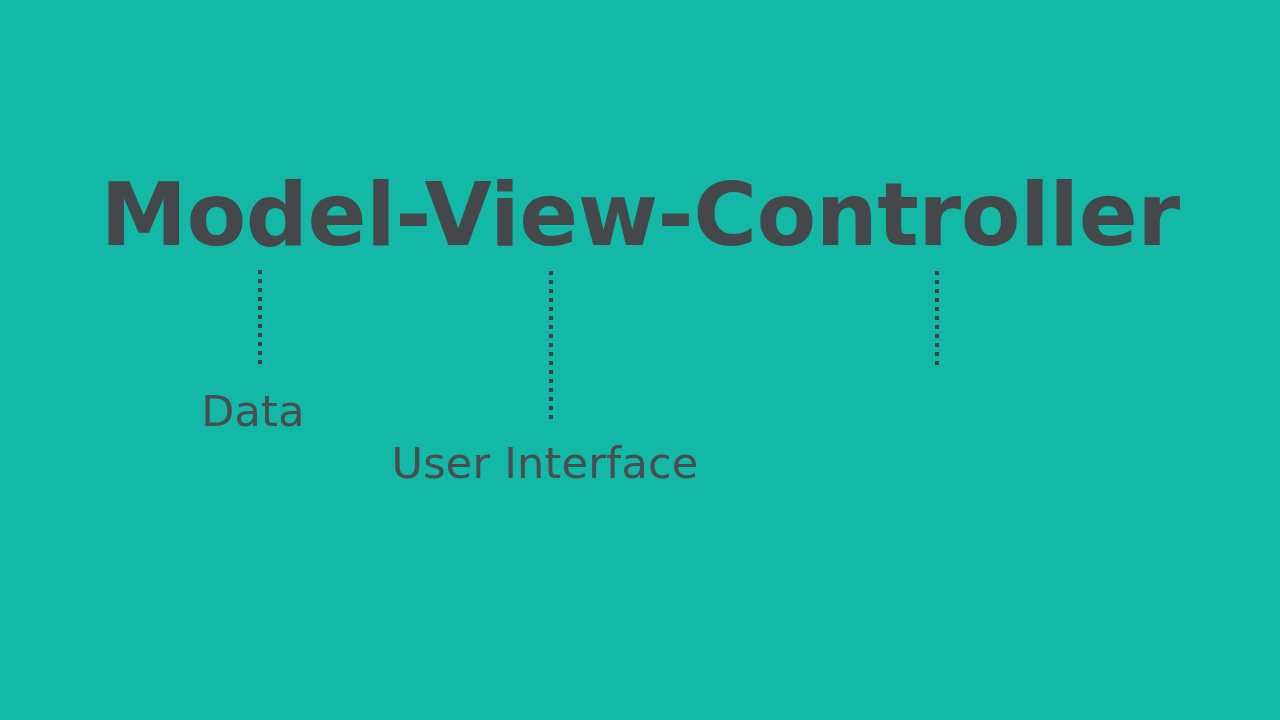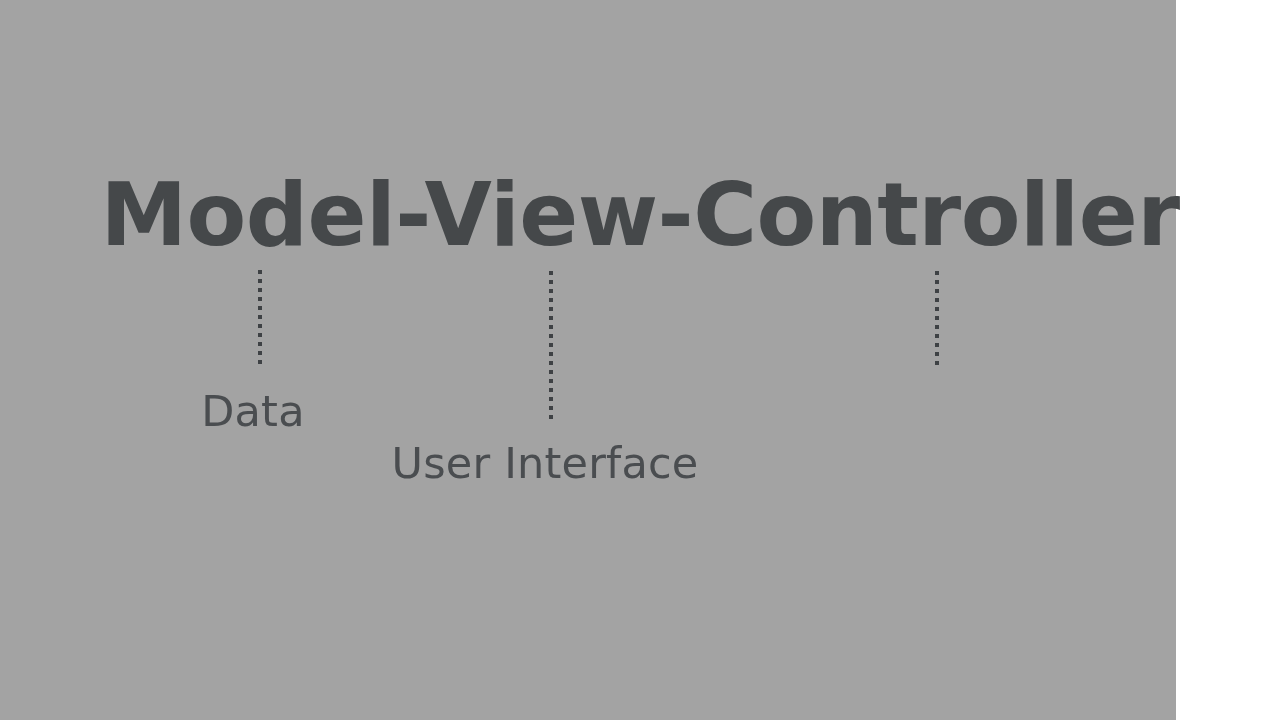--- a/index.html
+++ b/index.html
@@ -10,23 +10,23 @@
   body {
     width: 1280px;
     height: 720px;
     background: #ffffff;
     font-family: "DejaVu Sans", sans-serif;
     overflow: hidden;
   }
 
   #slide {
     position: relative;
-    width: 1176px;
+    width: 1280px;
     height: 720px;
-    background: #a3a3a3;
+    background: #14b8a6;
   }
 
   
   .title {
     position: absolute;
     left: 0;
     top: 160px;
     width: 1280px;
     text-align: center;
     font-family: "DejaVu Sans", "Liberation Sans", sans-serif;

